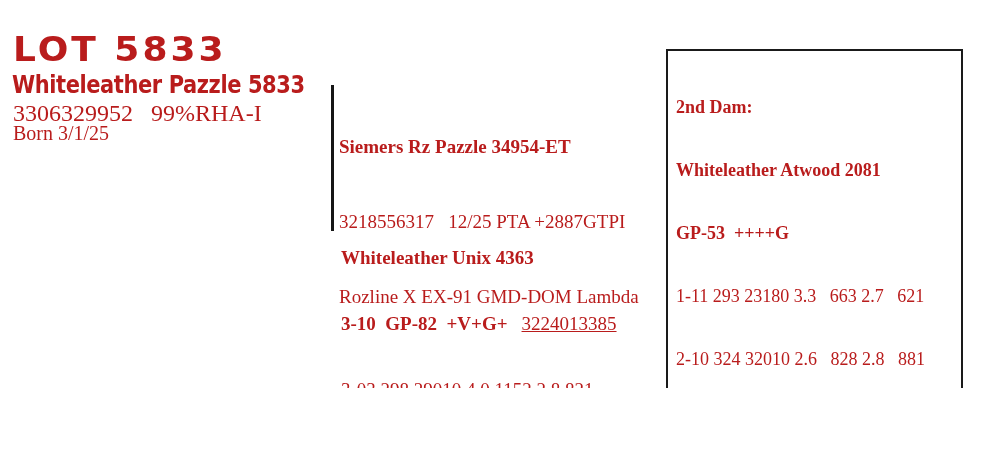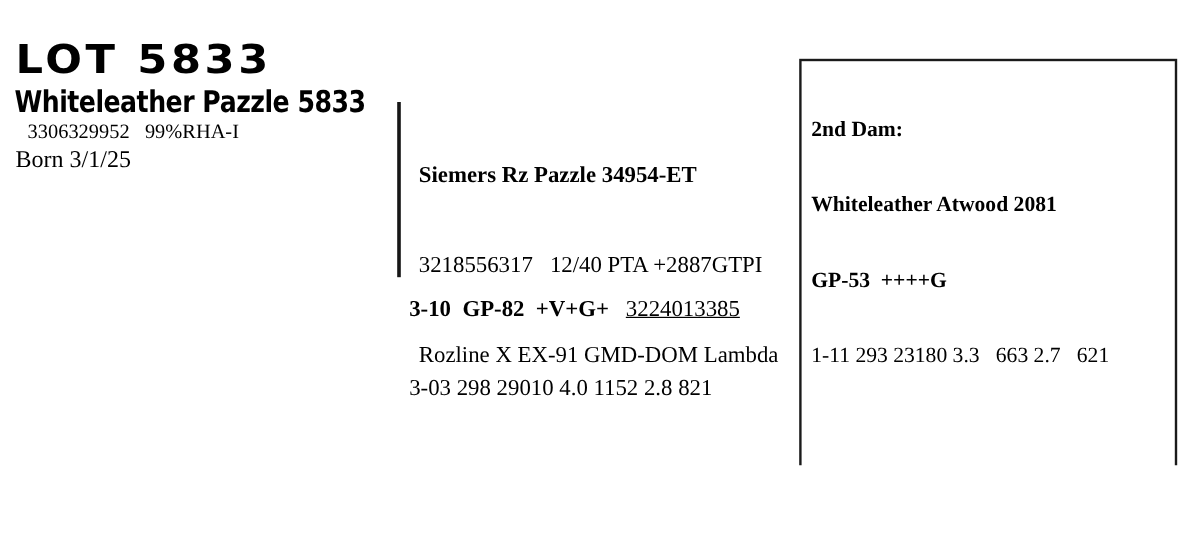--- a/index.html
+++ b/index.html
@@ -2,21 +2,21 @@
 <html><head>
 <meta charset="utf-8">
 <style>
   html, body { margin: 0; padding: 0; background: #ffffff; }
   .page {
     position: relative;
     width: 1000px;
     height: 388px;
     background: #ffffff;
     overflow: hidden;
-    color: #000000;
+    color: #b91c1c;
   }
   .abs { position: absolute; }
   .serif { font-family: "Liberation Serif", serif; white-space: pre; }
   .sans  { font-family: "DejaVu Sans", sans-serif; white-space: pre; }
   .b { font-weight: bold; }
 
   
   .lot-title {
     left: 13px; top: 31px;
     font-size: 36px; font-weight: bold;
@@ -24,73 +24,75 @@
     transform: scaleY(0.92);
     transform-origin: left top;
   }
   .animal-name {
     left: 12px; top: 70px;
     font-size: 25px; font-weight: bold;
     letter-spacing: -0.5px;
     transform: scaleX(0.84);
     transform-origin: left top;
   }
-  .registration { left: 23px; top: 100px; font-size: 17px; }
+  .registration { left: 13px; top: 100px; font-size: 24px; }
   .born         { left: 13px; top: 122px; font-size: 20px; }
 
   
   .bracket-line {
     left: 331px; top: 85px;
     width: 2.5px; height: 146px;
     background: #161616;
   }
-  .sire-block { left: 349px; top: 84px; font-size: 19px; line-height: 25px; }
+  .sire-block { left: 339px; top: 84px; font-size: 19px; line-height: 25px; }
   .dam-block  { left: 341px; top: 203px; font-size: 19px; line-height: 22px; }
   .sire-block div, .dam-block div { white-space: pre; }
   .score-reg { font-weight: normal; padding-left: 14px; text-decoration: underline; }
 
   
   .maternal-box {
     left: 666px; top: 49px;
     width: 285px; height: 372px;
     border: 2px solid #1a1a1a;
-    padding: 4px 18px 4px 8px;
+    padding: 4px 0 4px 8px;
     font-size: 18px; line-height: 21px;
   }
   .maternal-box div { white-space: pre; }
 </style>
 </head>
 <body>
 
 <div class="page">
 
   <div class="abs sans lot-title">LOT 5833</div>
   <div class="abs sans animal-name">Whiteleather Pazzle 5833</div>
   <div class="abs serif registration">3306329952   99%RHA-I</div>
   <div class="abs serif born">Born 3/1/25</div>
 
   <div class="abs bracket-line"></div>
 
   <div class="abs serif sire-block">
     <div class="b">Siemers Rz Pazzle 34954-ET</div>
-    <div>3218556317   12/40 PTA +2887GTPI</div>
+    <div>3218556317   12/25 PTA +2887GTPI</div>
     <div>Rozline X EX-91 GMD-DOM Lambda</div>
   </div>
 
   <div class="abs serif dam-block">
+    <div class="b">Whiteleather Unix 4363</div>
     <div><span class="b">3-10  GP-82  +V+G+</span><span class="score-reg">3224013385</span></div>
     <div>3-03 298 29010 4.0 1152 2.8 821</div>
     
   </div>
 
   <div class="abs serif maternal-box">
     <div class="b">2nd Dam:</div>
     <div class="b">Whiteleather Atwood 2081</div>
     <div class="b">GP-53  ++++G</div>
     <div>1-11 293 23180 3.3   663 2.7   621</div>
+    <div>2-10 324 32010 2.6   828 2.8   881</div>
     
     
     
     
     
     
     
     
     
     

